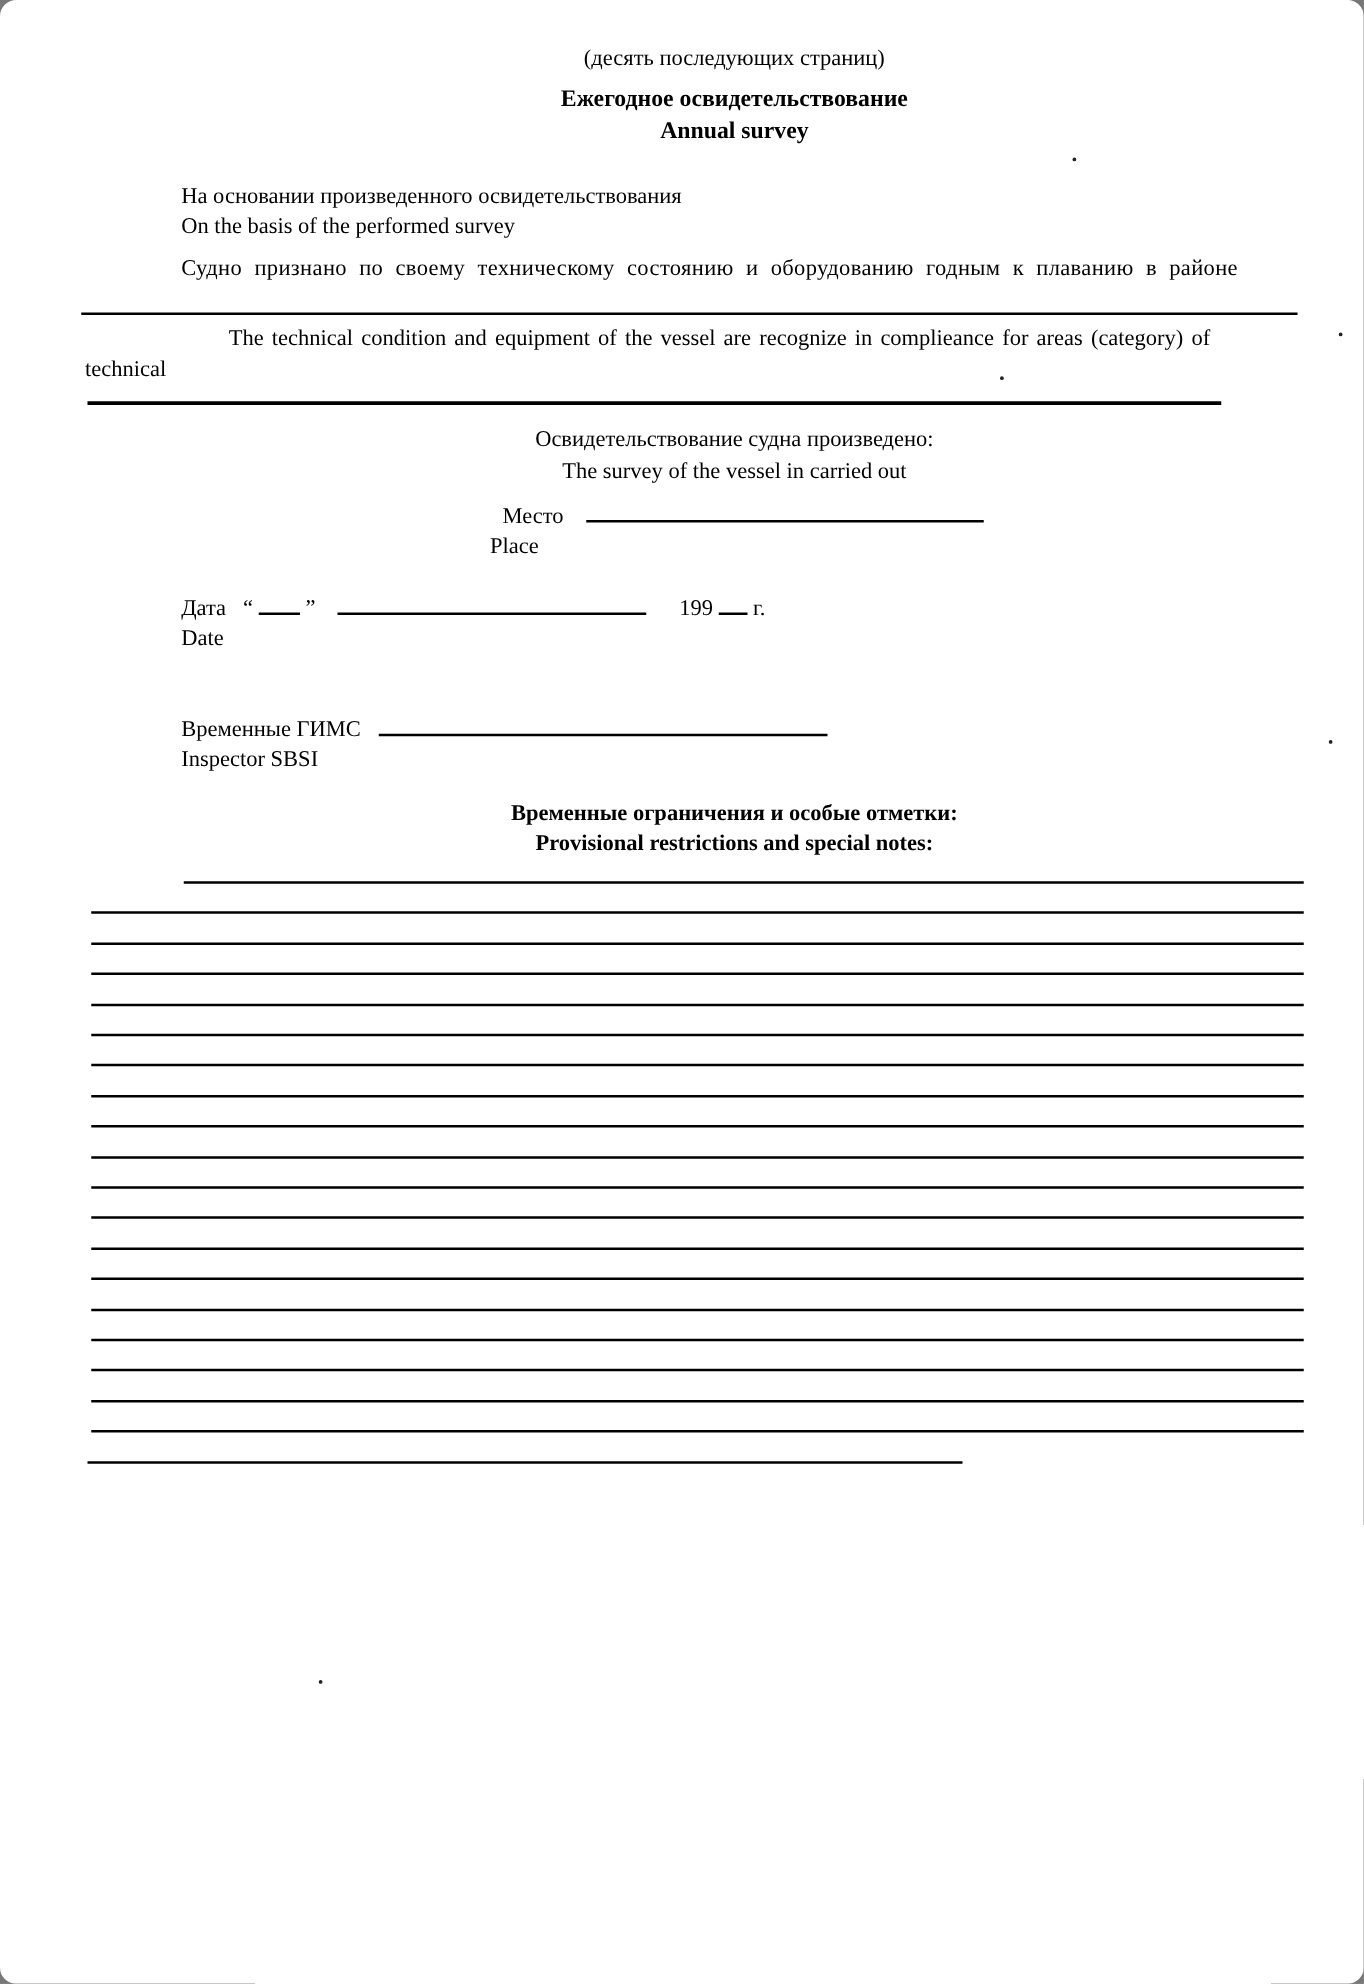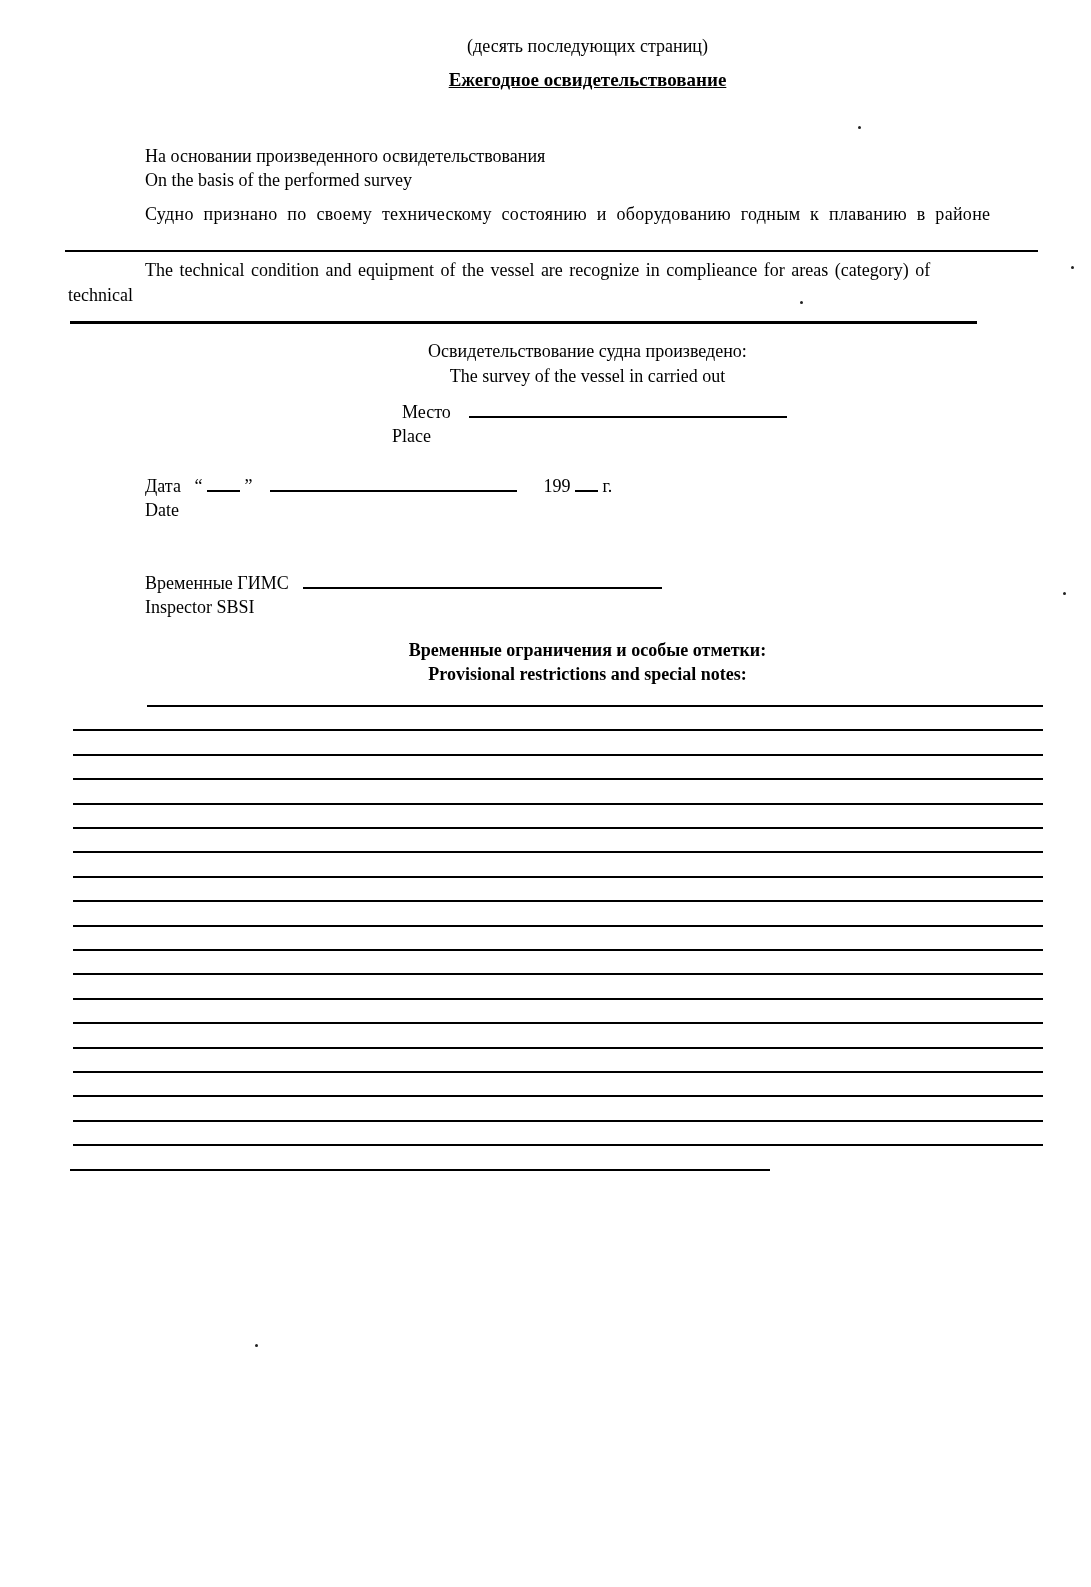--- a/index.html
+++ b/index.html
@@ -5,51 +5,53 @@
   html,body{margin:0;padding:0;background:#777;}
   #page{
     position:relative;
     width:1091px;height:1587px;
     margin:0 auto;
     background:#ffffff;
     color:#000;
     font-family:"Liberation Serif", serif;
     font-size:18px;
     overflow:hidden;
+    border-radius:13px;
   }
   .abs{position:absolute;}
   .centered{position:absolute;left:84px;right:0;text-align:center;}
   .bold{font-weight:bold;}
   .t19{font-size:19px;}
   .rule{position:absolute;background:#000;height:2px;}
   .ul{display:inline-block;border-bottom:2px solid #000;height:15px;vertical-align:baseline;}
   .note-line{position:absolute;left:73px;width:970px;height:2px;background:#000;}
   .note-line.first{left:147px;width:896px;}
   .note-line.last{left:70px;width:700px;}
   .speck{position:absolute;width:3px;height:3px;background:#222;border-radius:50%;}
   .enpara{position:absolute;left:68px;top:258px;width:975px;line-height:25px;word-spacing:2px;}
   .ru-wide{letter-spacing:0.3px;word-spacing:5px;}
 </style>
 </head>
 <body>
 
 <div id="page">
 
   <div class="centered" style="top:36px;">(десять последующих страниц)</div>
-  <div class="centered bold t19" style="top:69px;text-decoration:underline;">Ежегодное освидетельствование</div>
+  <div class="centered bold t19" style="top:69px;">Ежегодное освидетельствование</div>
+  <div class="centered bold t19" style="top:94px;">Annual survey</div>
 
   <div class="abs" style="left:145px;top:146px;">На основании произведенного освидетельствования</div>
   <div class="abs" style="left:145px;top:170px;text-align:center;">On the basis of the performed survey</div>
 
   <div class="abs ru-wide" style="left:145px;top:204px;width:900px;">Судно признано по своему техническому состоянию и оборудованию годным к плаванию в районе</div>
 
   <div class="rule" style="left:65px;top:250px;width:973px;"></div>
 
   <div class="enpara">
-    <span class="abs" style="position:static;margin-left:77px;">The technical condition and equipment of the vessel are recognize in complieance  for areas (category) of</span><br>
+    <span class="abs" style="position:static;margin-left:115px;">The technical condition and equipment of the vessel are recognize in complieance  for areas (category) of</span><br>
     <span>technical</span>
   </div>
 
   <div class="rule" style="left:70px;top:321px;width:907px;height:3px;"></div>
 
   <div class="centered" style="top:341px;">Освидетельствование судна произведено:</div>
   <div class="centered" style="top:366px;">The survey of the vessel in carried out</div>
 
   <div class="abs" style="left:402px;top:401px;">
     <span>Место</span>

